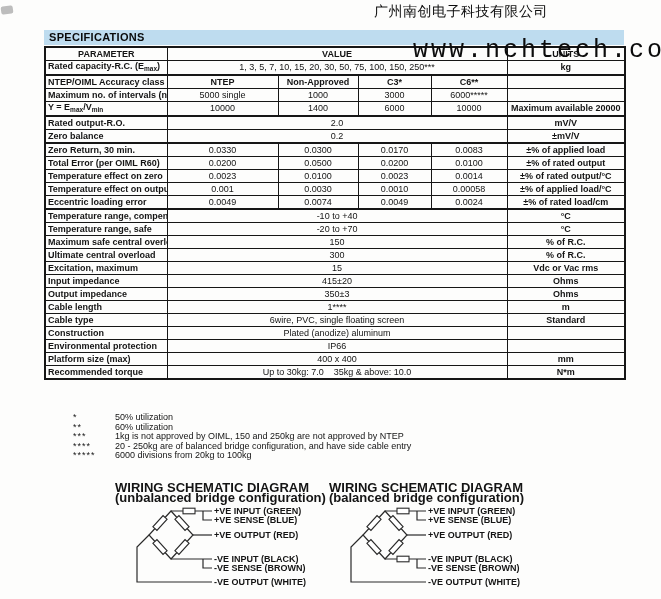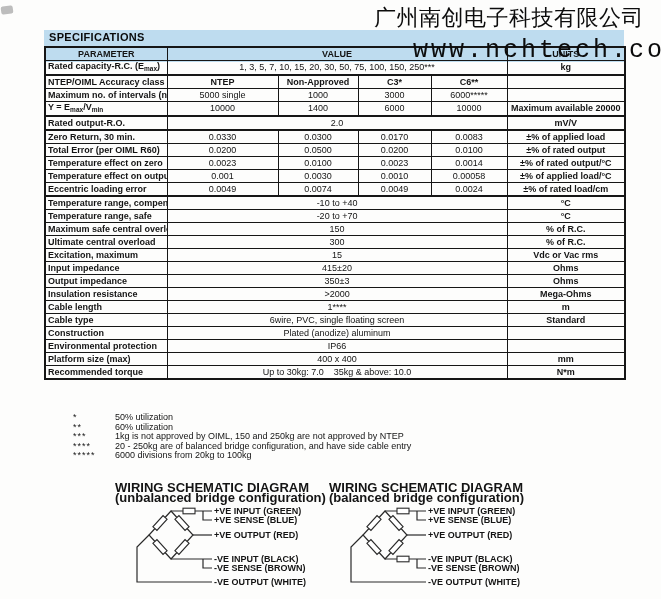--- a/index.html
+++ b/index.html
@@ -6,30 +6,30 @@
   body{
     width:661px;height:599px;position:relative;overflow:hidden;
     background:#fdfdfc;color:#141414;
     font-family:"Liberation Sans","DejaVu Sans",sans-serif;
   }
   .scan-mark{position:absolute;left:1px;top:6px;width:12px;height:8px;background:#bdbdbd;border-radius:2px;transform:rotate(-8deg);}
   
   .wm-cn{
     position:absolute;left:374px;top:3px;width:260px;z-index:20;
     font-family:"DejaVu Serif","Liberation Serif",serif;
-    font-size:22px;font-weight:400;letter-spacing:0.5px;white-space:nowrap;color:#0c0c0c;
+    font-size:14px;font-weight:400;letter-spacing:0.5px;white-space:nowrap;color:#0c0c0c;
   }
   .wm-url{
     position:absolute;left:413px;top:36px;z-index:20;
     font-family:Liberation Mono, monospace;
     font-size:25px;letter-spacing:3px;white-space:nowrap;color:#0c0c0c;
   }
   
   .band{
-    position:absolute;left:44px;top:30px;width:580px;height:32px;
+    position:absolute;left:44px;top:30px;width:580px;height:15px;
     background:#bedcef;
   }
   .band span{
     display:block;font-weight:bold;font-size:11px;line-height:15px;
     padding-left:5px;letter-spacing:0.3px;color:#0a0a0a;
   }
   
   table.spec{
     position:absolute;left:44px;top:46px;width:580px;
     border-collapse:collapse;table-layout:fixed;
@@ -121,20 +121,25 @@
         <td class="val">1400</td>
         <td class="val">6000</td>
         <td class="val">10000</td>
         <td class="unit">Maximum available 20000</td>
       </tr>
       <tr class="thick">
         <td class="param"><span>Rated output-R.O.</span></td>
         <td colspan="4" class="val">2.0</td>
         <td class="unit">mV/V</td>
       </tr>
+      <tr>
+        <td class="param"><span>Zero balance</span></td>
+        <td colspan="4" class="val">0.2</td>
+        <td class="unit">±mV/V</td>
+      </tr>
       <tr class="thick">
         <td class="param"><span>Zero Return, 30 min.</span></td>
         <td class="val">0.0330</td>
         <td class="val">0.0300</td>
         <td class="val">0.0170</td>
         <td class="val">0.0083</td>
         <td class="unit">±% of applied load</td>
       </tr>
       <tr>
         <td class="param"><span>Total Error (per OIML R60)</span></td>
@@ -195,25 +200,20 @@
       </tr>
       <tr>
         <td class="param"><span>Input impedance</span></td>
         <td colspan="4" class="val">415±20</td>
         <td class="unit">Ohms</td>
       </tr>
       <tr>
         <td class="param"><span>Output impedance</span></td>
         <td colspan="4" class="val">350±3</td>
         <td class="unit">Ohms</td>
-      </tr>
-      <tr>
-        <td class="param"><span>Insulation resistance</span></td>
-        <td colspan="4" class="val">&gt;2000</td>
-        <td class="unit">Mega-Ohms</td>
       </tr>
       <tr>
         <td class="param"><span>Cable length</span></td>
         <td colspan="4" class="val">1****</td>
         <td class="unit">m</td>
       </tr>
       <tr>
         <td class="param"><span>Cable type</span></td>
         <td colspan="4" class="val">6wire, PVC, single floating screen</td>
         <td class="unit">Standard</td>

